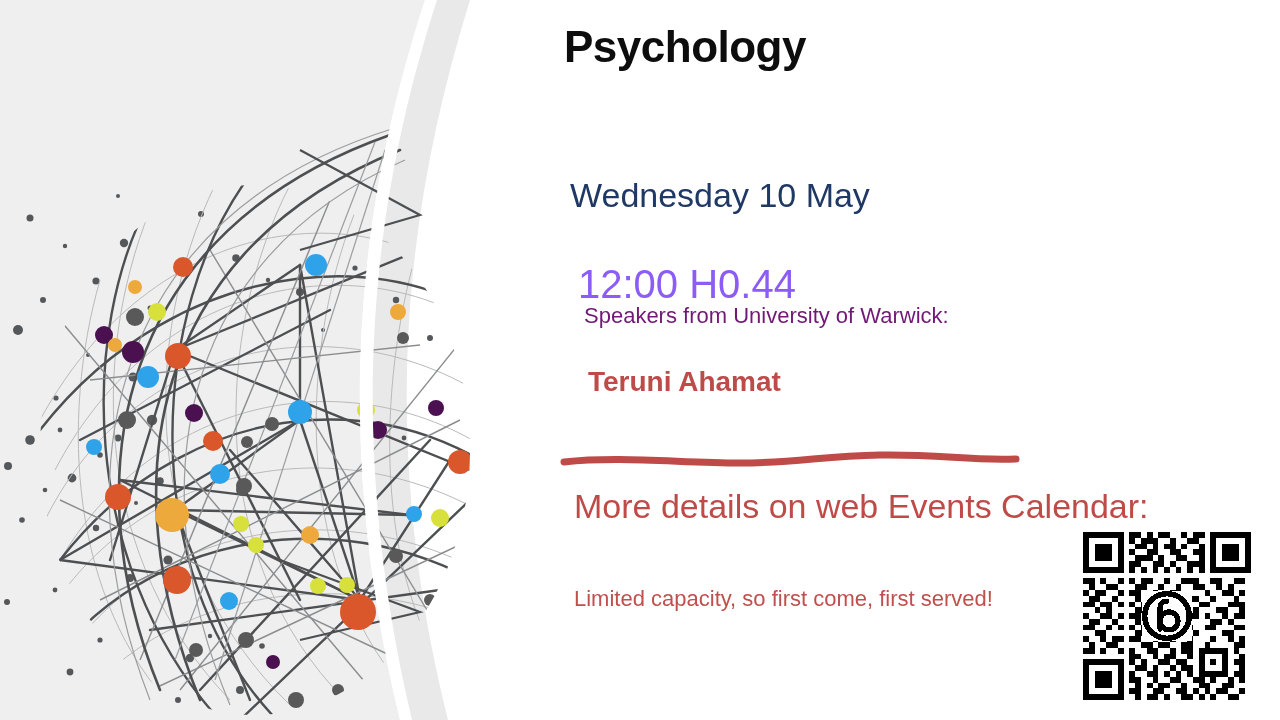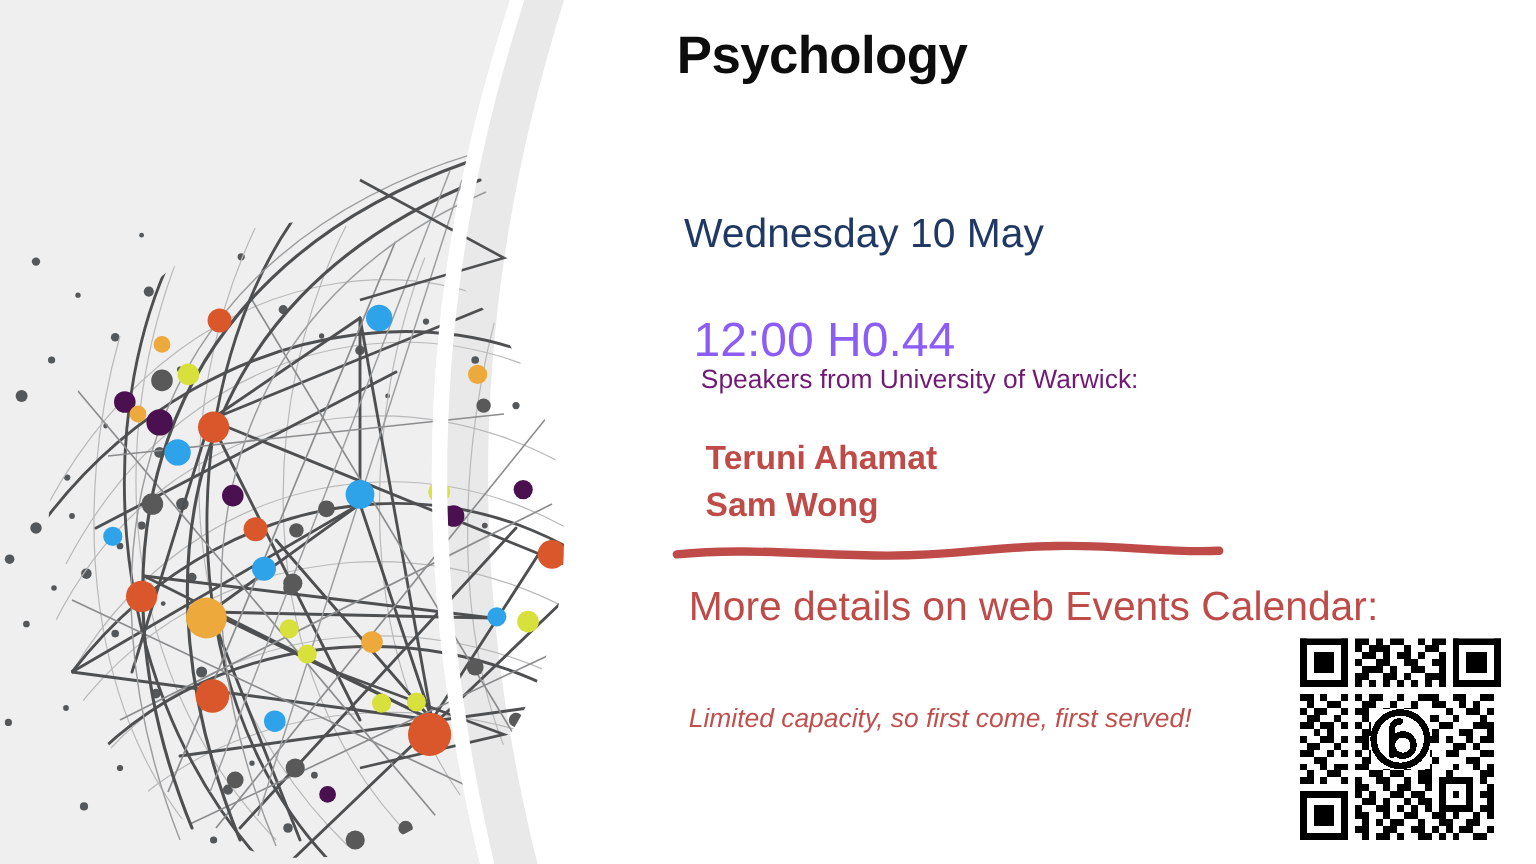--- a/index.html
+++ b/index.html
@@ -132,21 +132,20 @@
     font-size: 28px;
     color: #1f4e79;
     text-decoration: none;
     white-space: nowrap;
   }
   .capacity-note {
     position: absolute;
     left: 14px;
     top: 586px;
     font-size: 22px;
-    font-style: italic;
     color: #c0504d;
     white-space: nowrap;
   }
 
   #qr-code {
     position: absolute;
     left: 523px;
     top: 532px;
     width: 168px;
     height: 168px;
@@ -360,21 +359,20 @@
 
 
     <div class="event-date">Wednesday 10 May</div>
 
     <div class="event-time">12:00 H0.44</div>
 
     <div class="speakers-label">Speakers from University of Warwick:</div>
 
     <ul class="speaker-list">
       <li>Teruni Ahamat</li>
-      <li>Sam Wong</li>
     </ul>
 
     <div class="divider-squiggle">
       <svg width="470" height="28" viewBox="0 0 470 28" xmlns="http://www.w3.org/2000/svg">
         <path d="M4,16 C60,10 120,17 180,17 C240,17 260,10 320,9 C380,8 410,15 456,13" fill="none" stroke="#be4b48" stroke-width="7" stroke-linecap="round"></path>
       </svg>
     </div>
 
     <div class="events-calendar-line">More details on web Events Calendar:</div>
 

